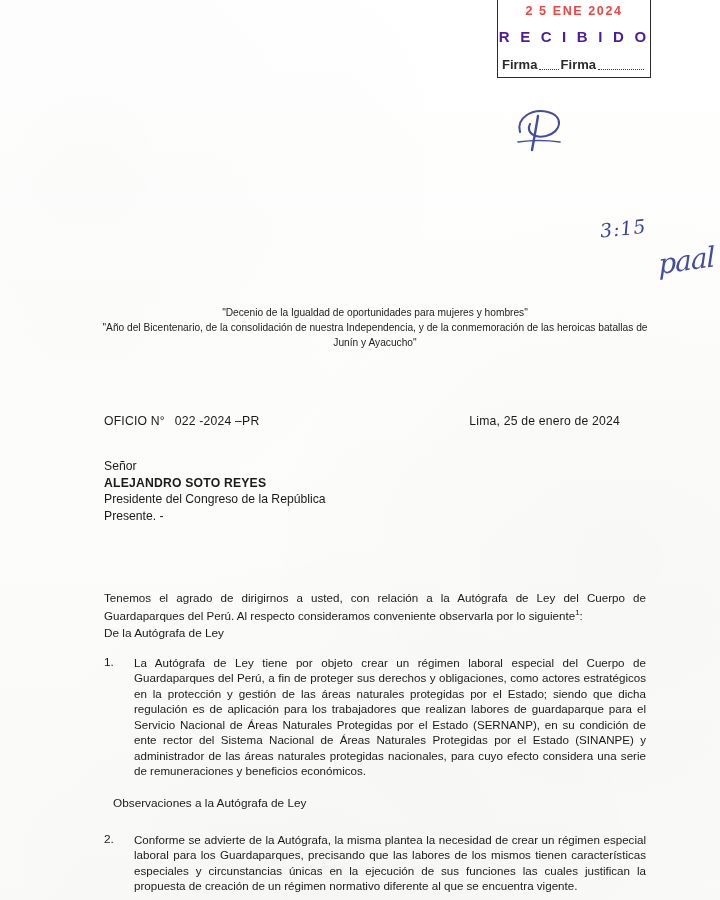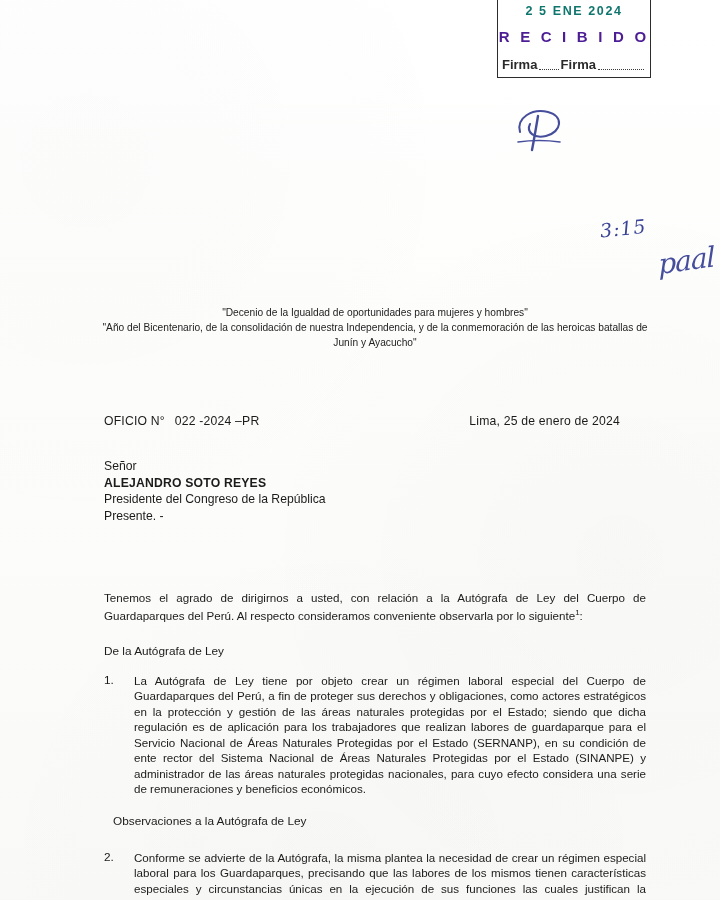--- a/index.html
+++ b/index.html
@@ -51,21 +51,21 @@
   .stamp-date {
     position: absolute;
     top: 10px;
     left: 0;
     right: 0;
     text-align: center;
     font-family: "Liberation Sans", sans-serif;
     font-size: 12.5px;
     font-weight: 700;
     letter-spacing: 1.6px;
-    color: #0f766e;
+    color: #ef4444;
   }
   .stamp-title {
     position: absolute;
     top: 34px;
     left: 0;
     right: 0;
     text-align: center;
     font-family: "Liberation Sans", sans-serif;
     font-size: 15px;
     font-weight: 700;
@@ -166,21 +166,21 @@
 
   .body {
     position: absolute;
     left: 104px;
     top: 270px;
     width: 542px;
     font-size: 11.6px;
     line-height: 15.4px;
     text-align: justify;
   }
-  .para { margin: 0 0 20px 0; text-align: justify; }
+  .para { margin: 0 0 2px 0; text-align: justify; }
   .sec-head {
     font-weight: 400;
     font-size: 11.8px;
     margin: 0 0 14px 0;
   }
   .sub-head {
     font-weight: 700;
     font-size: 11.4px;
     margin: 0 0 16px 0;
     letter-spacing: -.05px;

